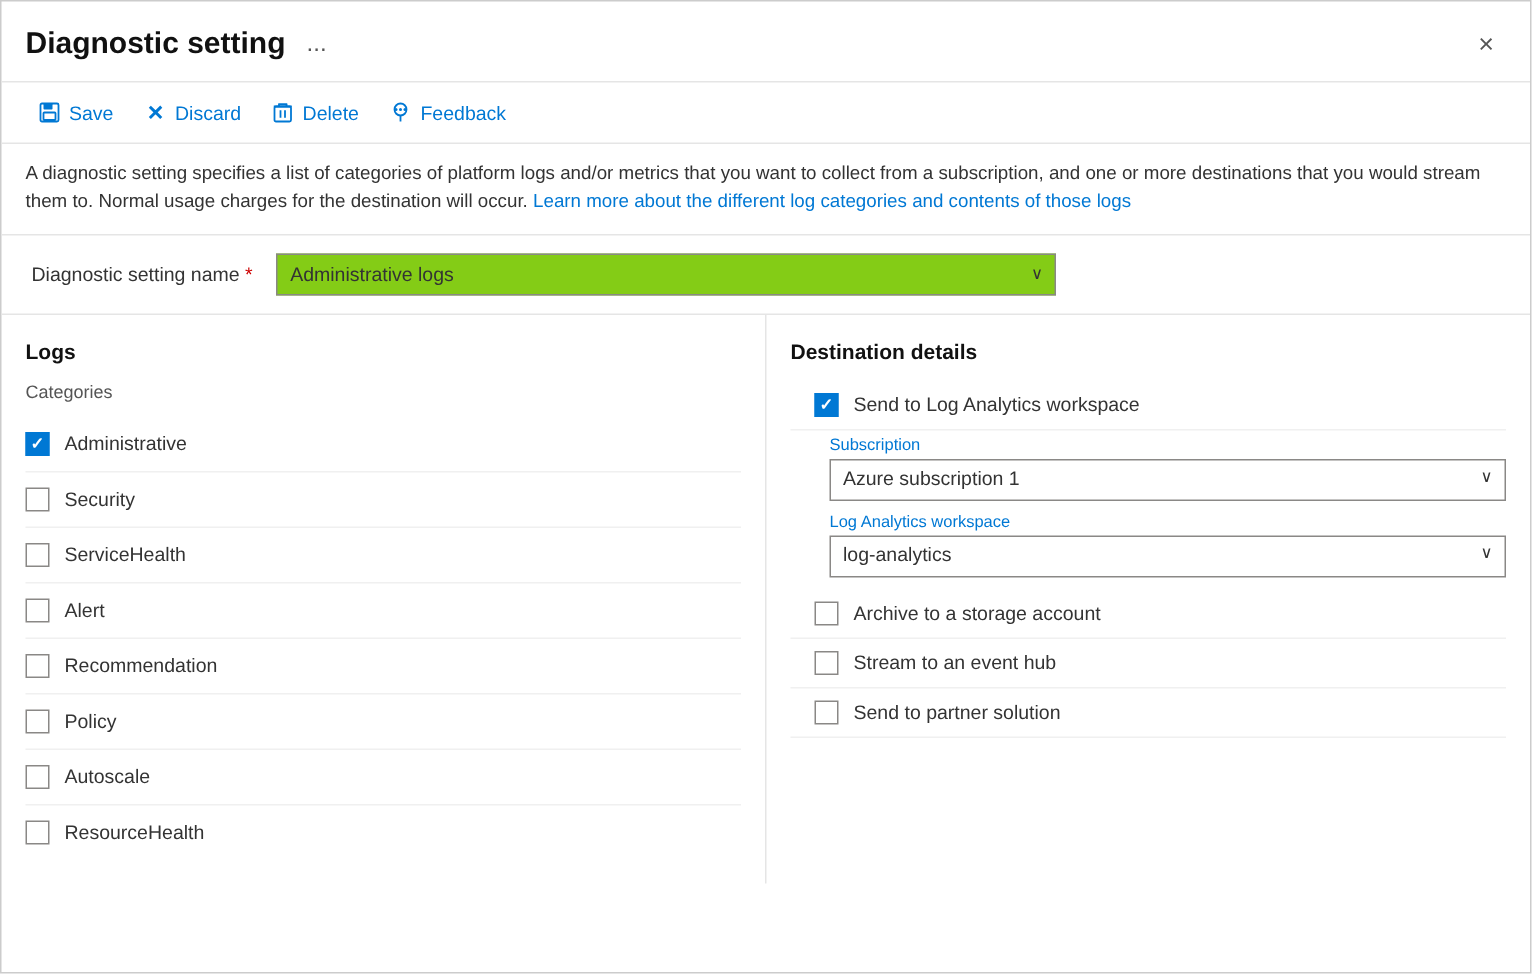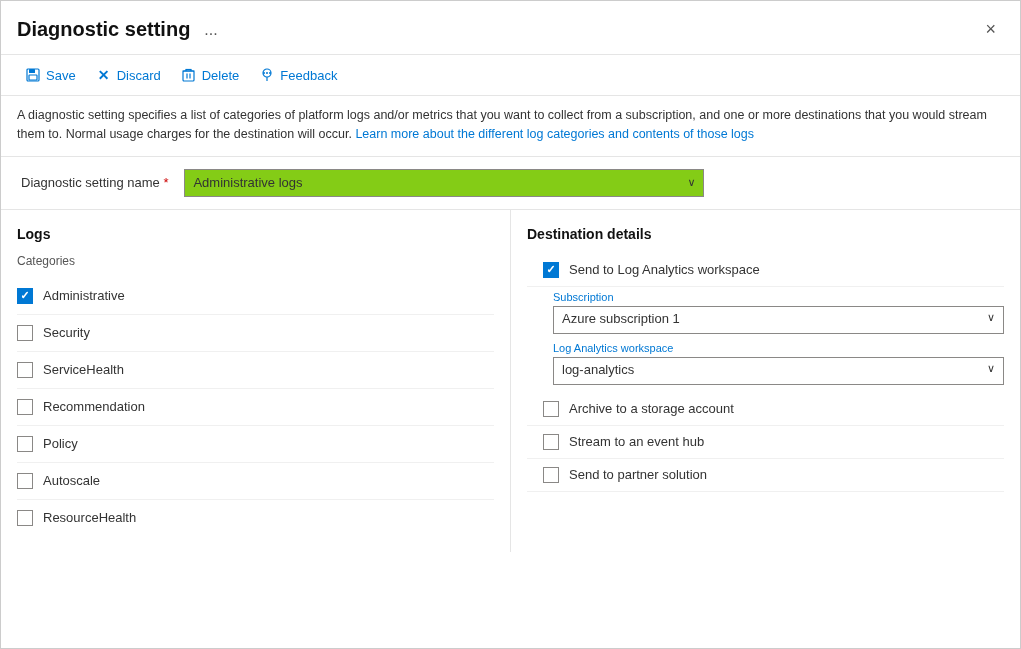--- a/index.html
+++ b/index.html
@@ -303,20 +303,24 @@
       <div class="category-row">
         <div class="checkbox"></div>
         <span class="category-label">Security</span>
       </div>
 
       <div class="category-row">
         <div class="checkbox"></div>
         <span class="category-label">ServiceHealth</span>
       </div>
 
+      <div class="category-row">
+        <div class="checkbox"></div>
+        <span class="category-label">Alert</span>
+      </div>
 
       <div class="category-row">
         <div class="checkbox"></div>
         <span class="category-label">Recommendation</span>
       </div>
 
       <div class="category-row">
         <div class="checkbox"></div>
         <span class="category-label">Policy</span>
       </div>

